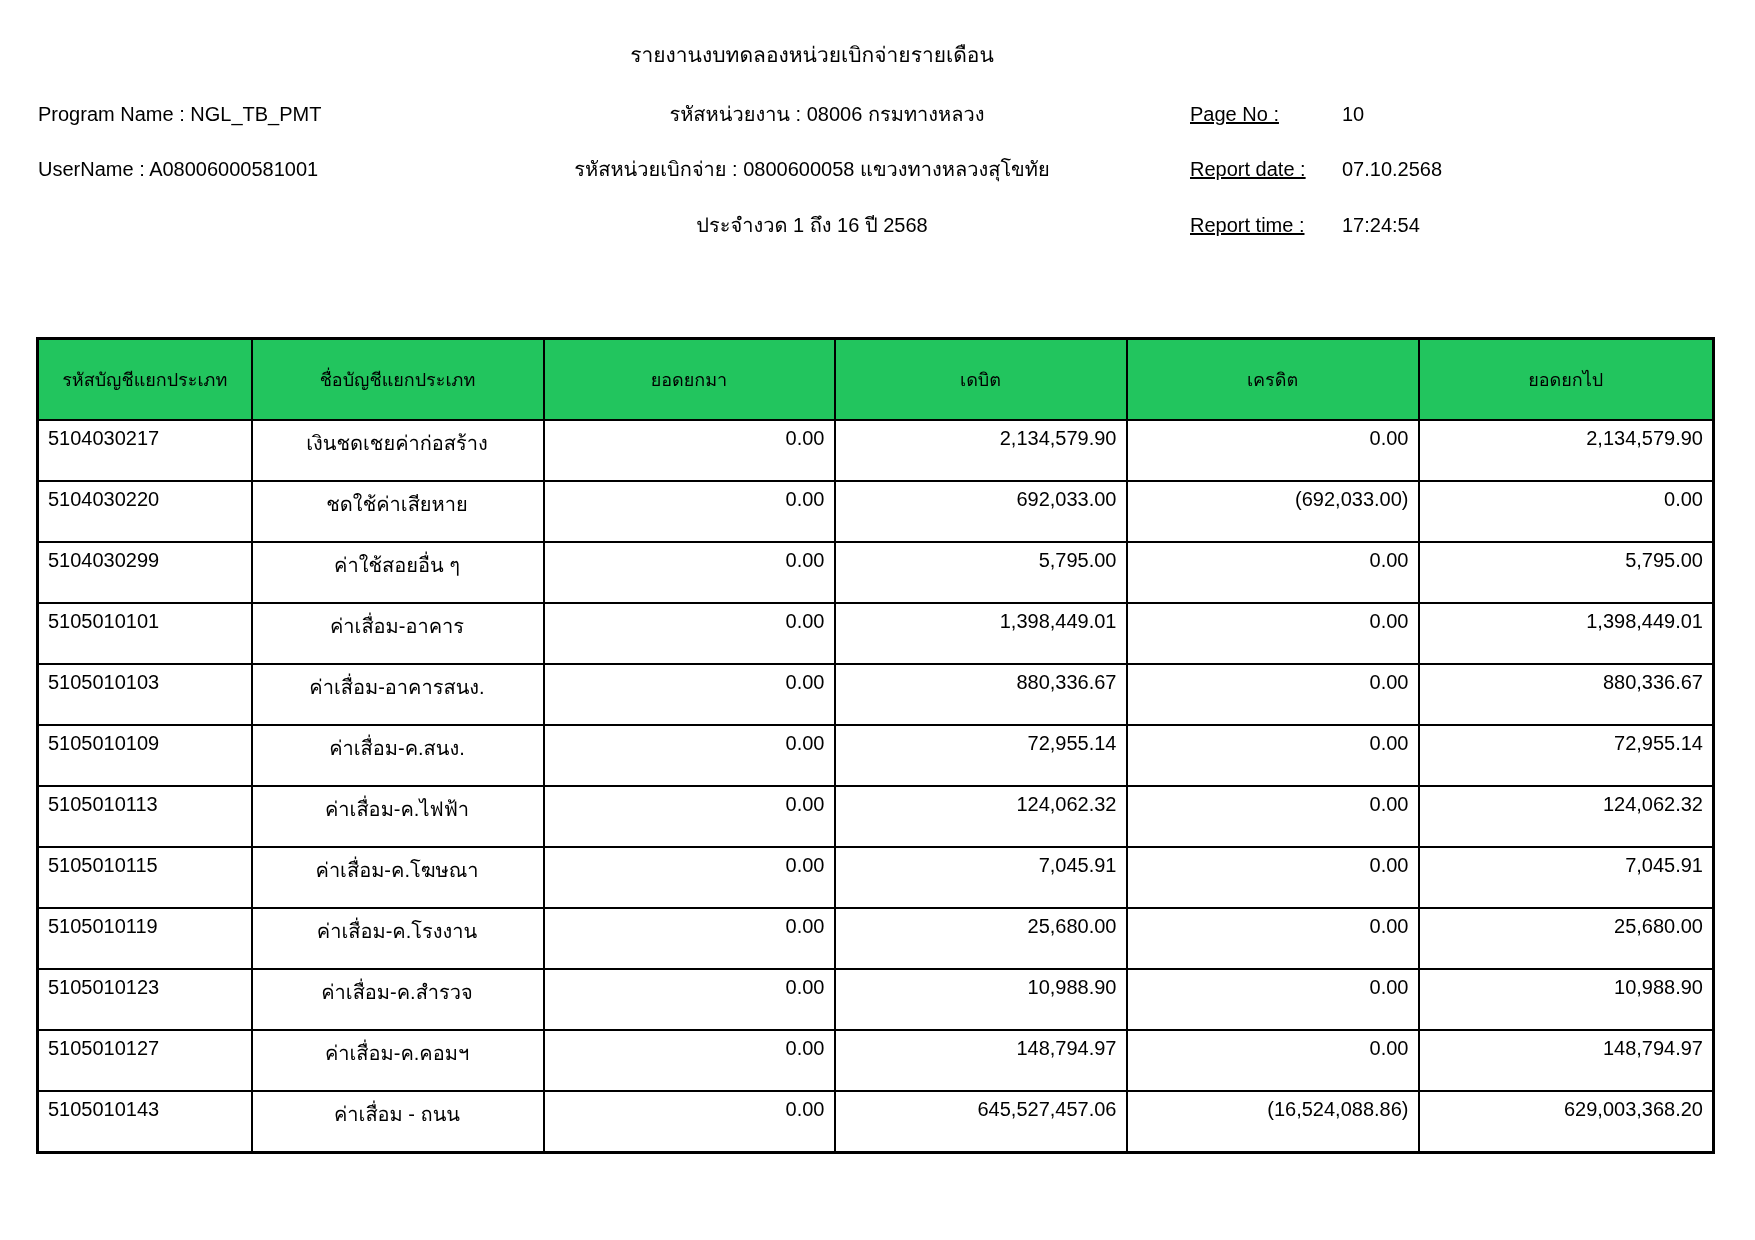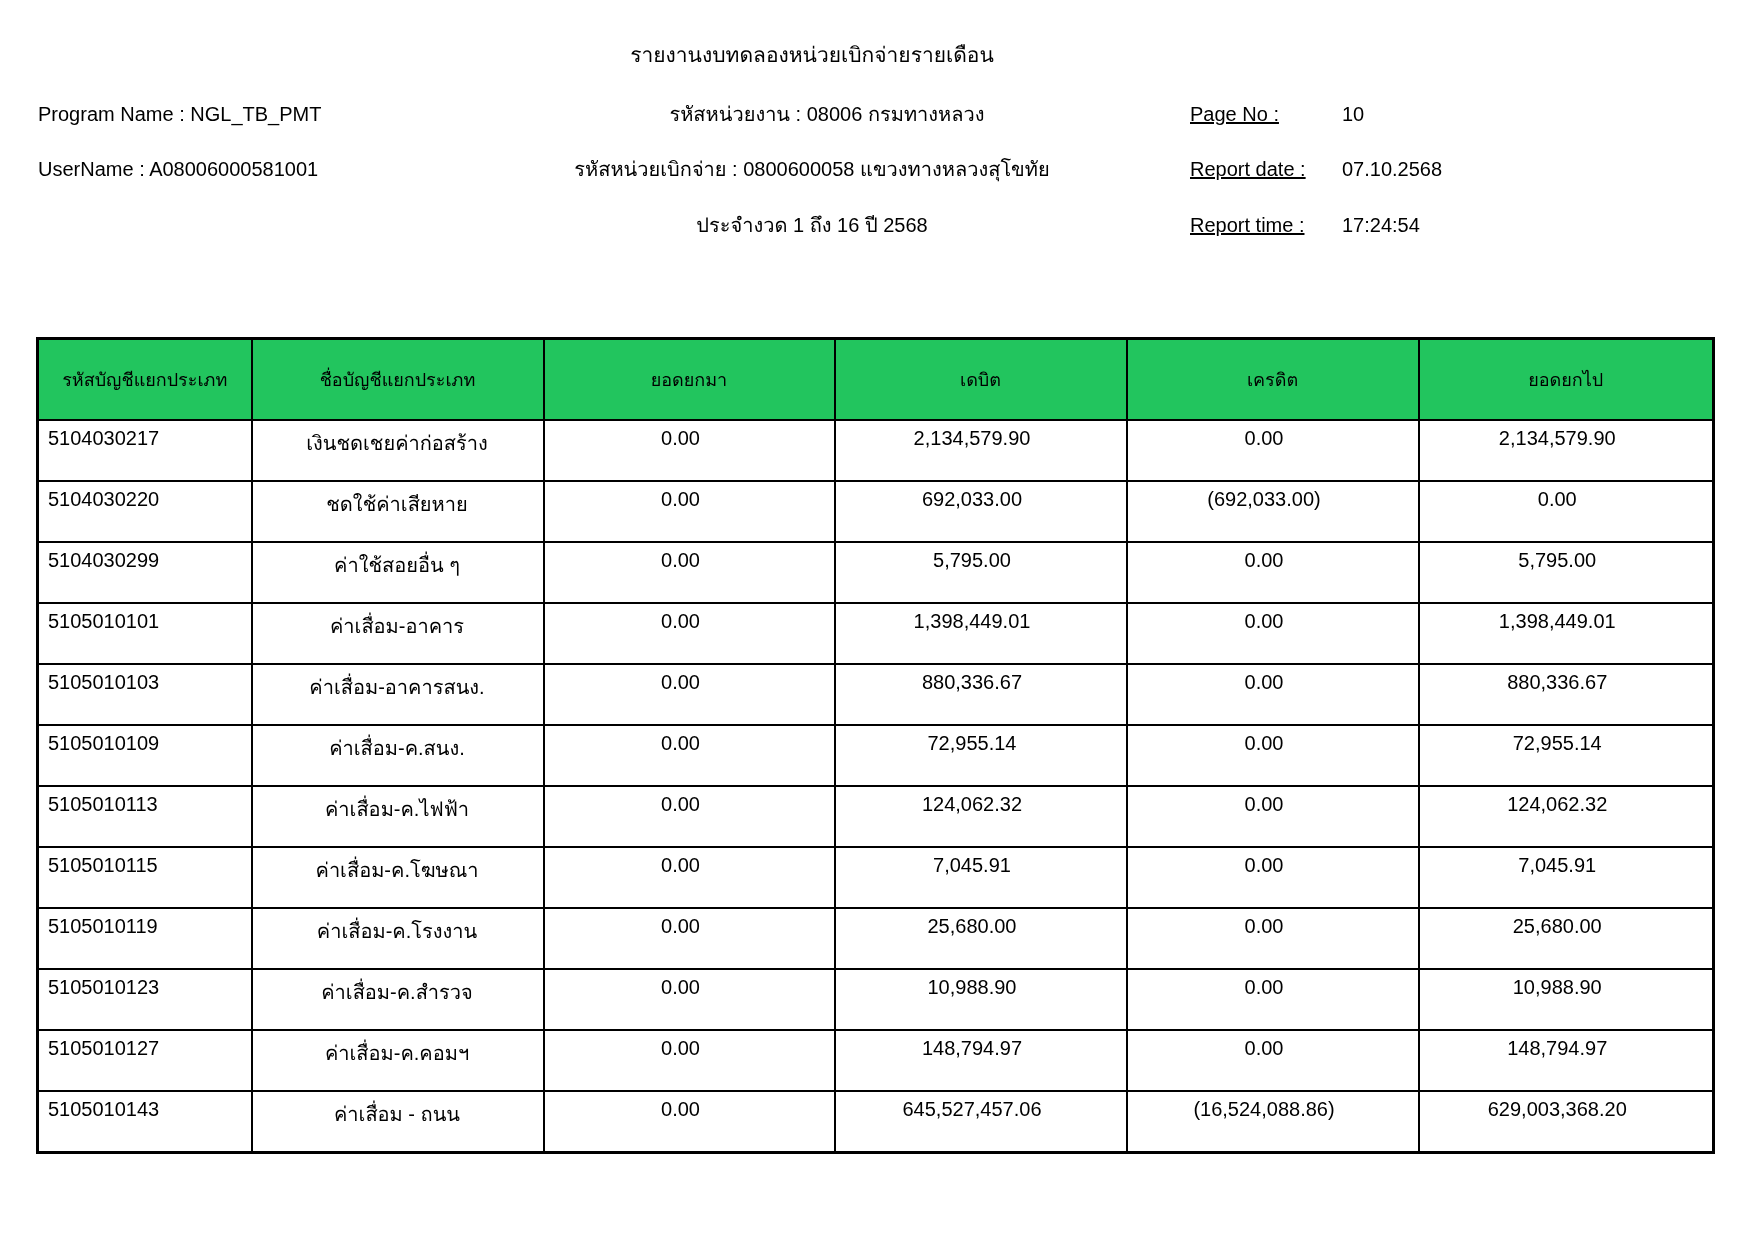--- a/index.html
+++ b/index.html
@@ -69,21 +69,21 @@
     height: 61px;
     box-sizing: border-box;
     vertical-align: top;
     font-size: 20px;
     padding: 6px 6px 0 6px;
     overflow: hidden;
     white-space: nowrap;
   }
   table.report td.code { text-align: left; padding-left: 9px; }
   table.report td.name { text-align: center; padding-left: 5px; }
-  table.report td.num  { text-align: center; padding-right: 23px; }
+  table.report td.num  { text-align: right; padding-right: 9px; }
 </style>
 </head>
 <body>
 
 <div class="page">
 
   <div class="hline center-line title-line">รายงานงบทดลองหน่วยเบิกจ่ายรายเดือน</div>
 
   <div class="hline l1">Program Name : NGL_TB_PMT</div>
   <div class="hline l2">UserName : A08006000581001</div>

